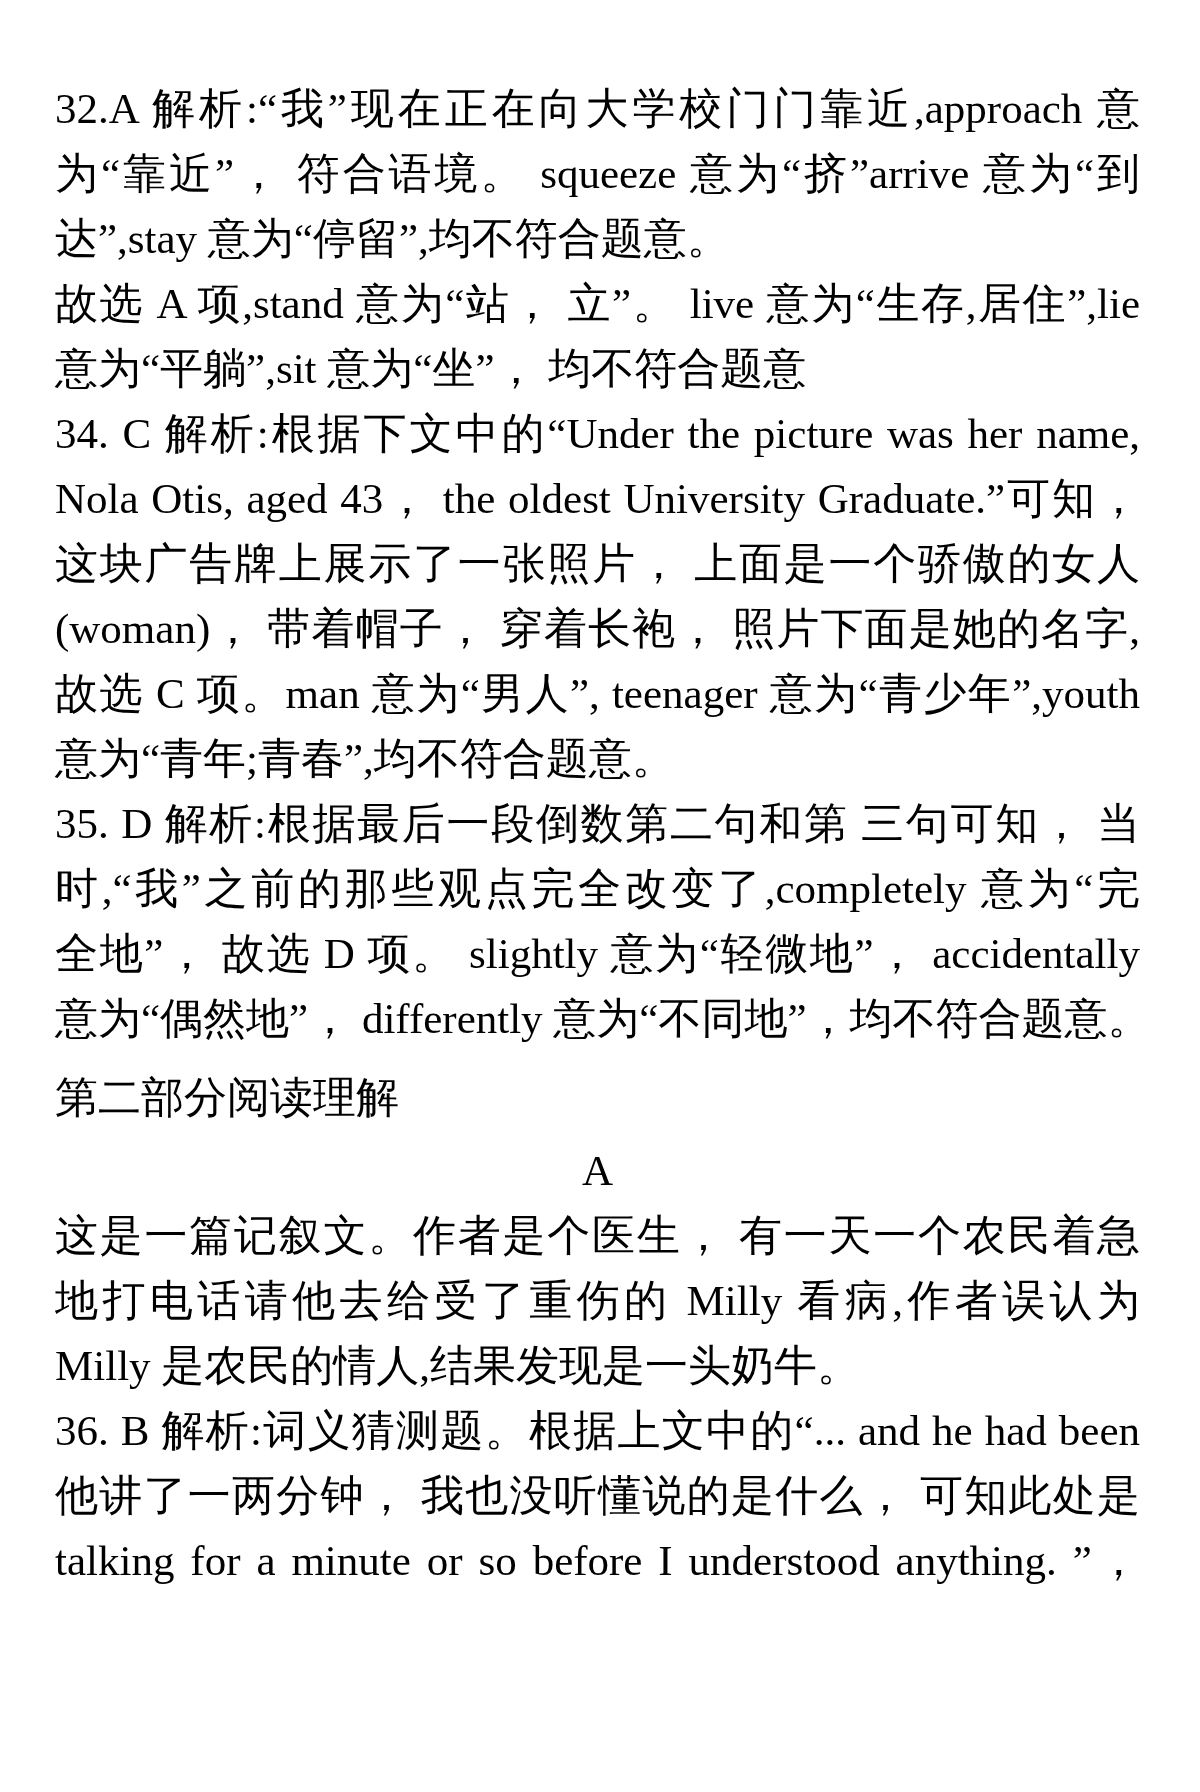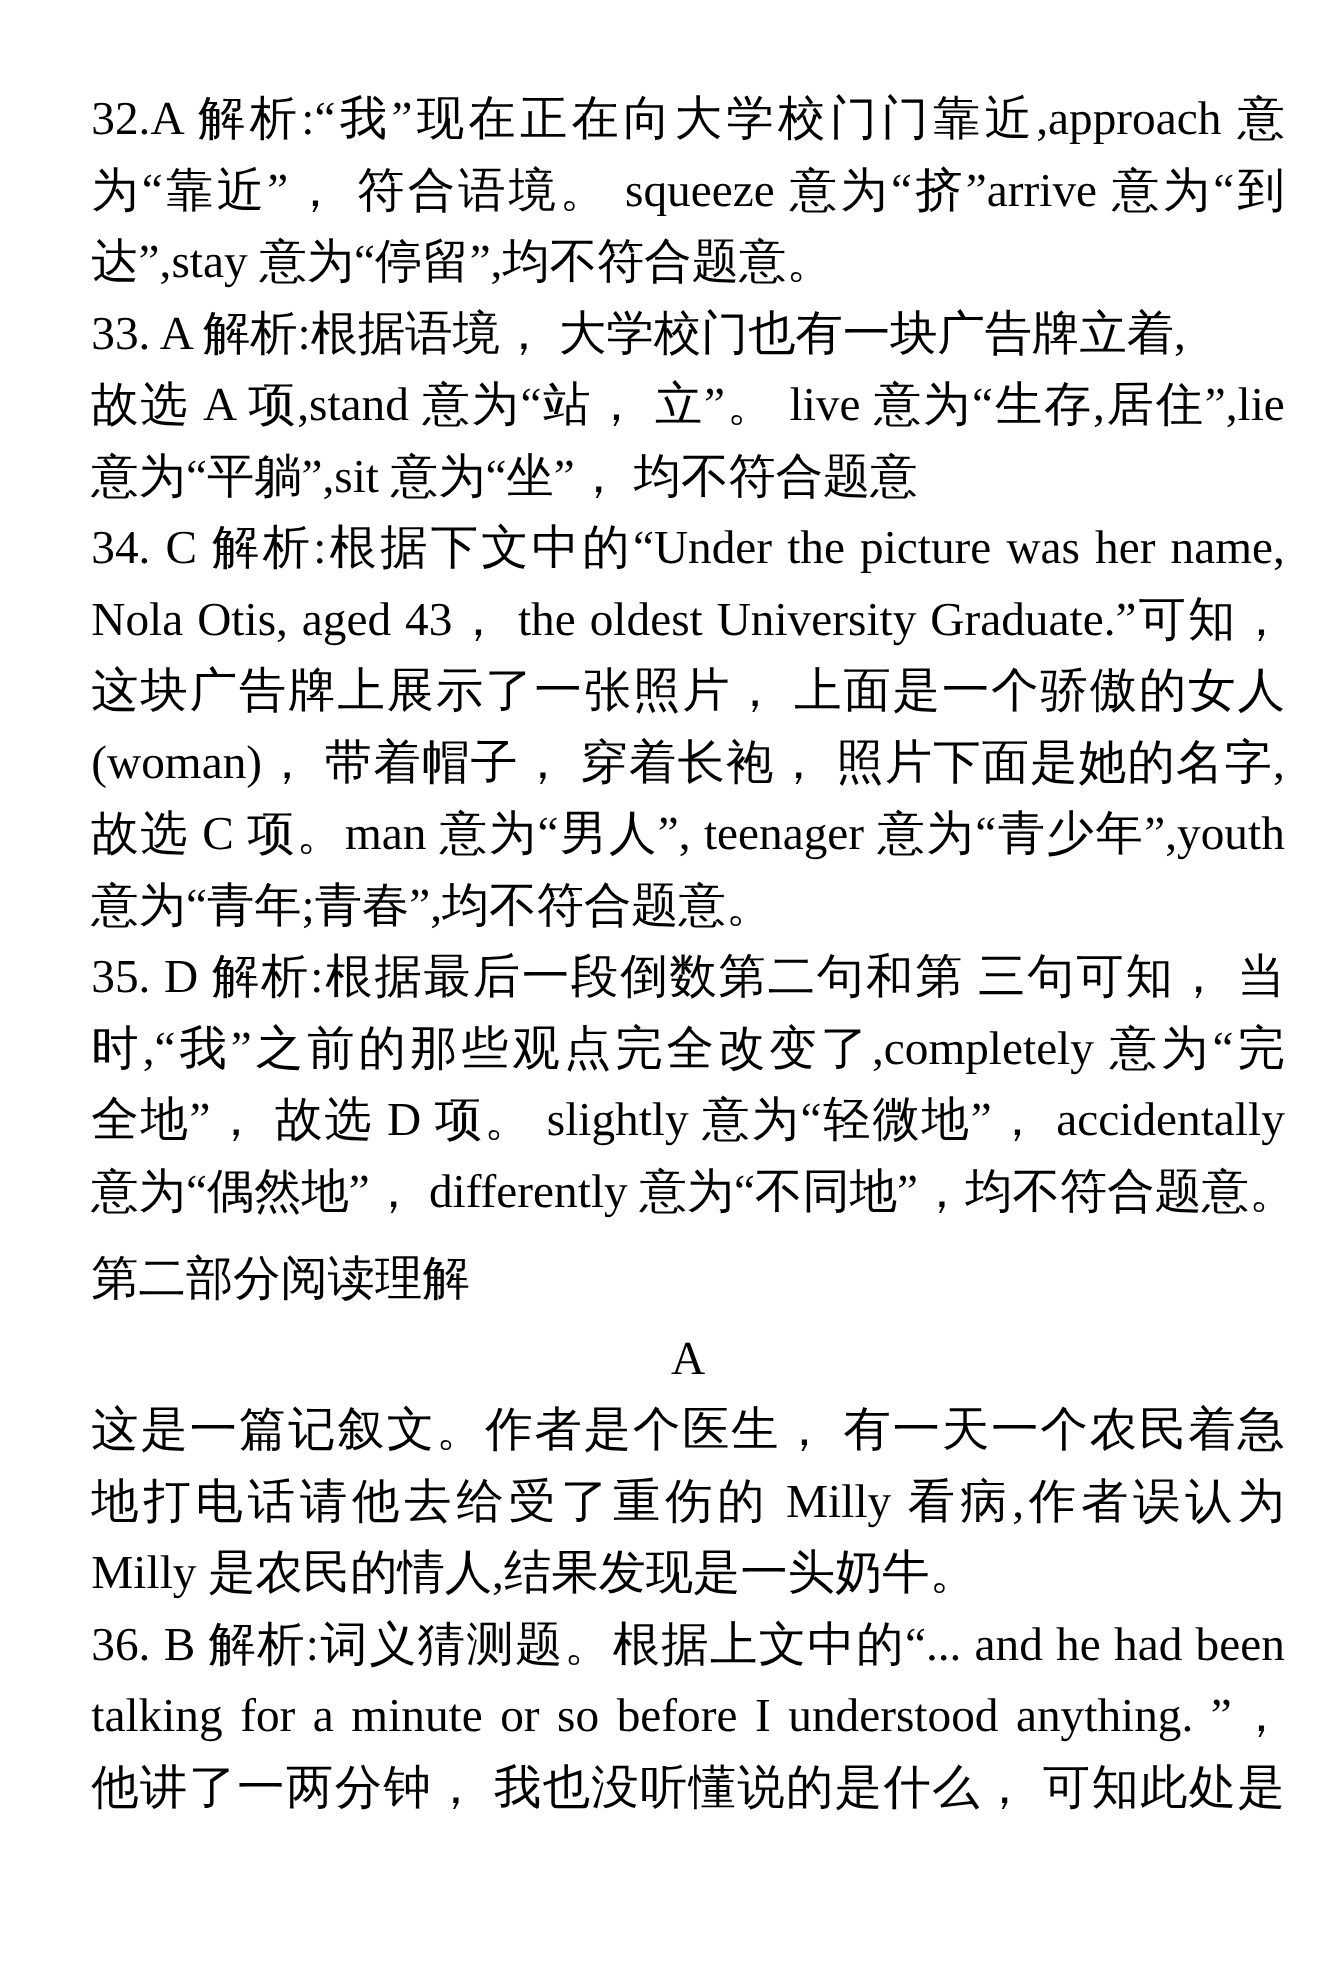--- a/index.html
+++ b/index.html
@@ -14,21 +14,20 @@
     font-family: "Liberation Serif", "DejaVu Serif", serif;
     color: #000000;
     overflow: hidden;
   }
   .doc {
     position: absolute;
     left: 55px;
     top: 76px;
     width: 1085px;
     font-size: 43px;
-    margin-left: 28px;
   }
   .line {
     height: 65px;
     line-height: 65px;
     white-space: nowrap;
     text-align: left;
   }
   
   .line.j {
     text-align: justify;
@@ -47,34 +46,33 @@
     margin-top: 14px;
   }
 </style>
 </head>
 <body>
 
 <div class="doc">
   <div class="line j">32.A 解析:“我”现在正在向大学校门门靠近,approach 意</div>
   <div class="line j">为“靠近”， 符合语境。 squeeze 意为“挤”arrive 意为“到</div>
   <div class="line l">达”,stay 意为“停留”,均不符合题意。</div>
-  <div class="line l">33. A 解析:根据语境， 大学校门也有一块广告牌立着,</div>
   <div class="line j">故选 A 项,stand 意为“站， 立”。 live 意为“生存,居住”,lie</div>
   <div class="line l">意为“平躺”,sit 意为“坐”， 均不符合题意</div>
   <div class="line j">34. C 解析:根据下文中的“Under the picture was her name,</div>
   <div class="line j">Nola Otis, aged 43， the oldest University Graduate.”可知，</div>
   <div class="line j">这块广告牌上展示了一张照片， 上面是一个骄傲的女人</div>
   <div class="line j">(woman)， 带着帽子， 穿着长袍， 照片下面是她的名字,</div>
   <div class="line j">故选 C 项。man 意为“男人”, teenager 意为“青少年”,youth</div>
   <div class="line l">意为“青年;青春”,均不符合题意。</div>
   <div class="line j">35. D 解析:根据最后一段倒数第二句和第 三句可知， 当</div>
   <div class="line j">时,“我”之前的那些观点完全改变了,completely 意为“完</div>
   <div class="line j">全地”， 故选 D 项。 slightly 意为“轻微地”， accidentally</div>
   <div class="line j">意为“偶然地”， differently 意为“不同地”，均不符合题意。</div>
   <div class="line l sec">第二部分阅读理解</div>
   <div class="line c">A</div>
   <div class="line j">这是一篇记叙文。作者是个医生， 有一天一个农民着急</div>
   <div class="line j">地打电话请他去给受了重伤的 Milly 看病,作者误认为</div>
   <div class="line l">Milly 是农民的情人,结果发现是一头奶牛。</div>
   <div class="line j">36. B 解析:词义猜测题。根据上文中的“... and he had been</div>
+  <div class="line j">他讲了一两分钟， 我也没听懂说的是什么， 可知此处是</div>
   <div class="line j">talking for a minute or so before I understood anything. ”，</div>
-  <div class="line j">他讲了一两分钟， 我也没听懂说的是什么， 可知此处是</div>
 </div>
 
 </body></html>

